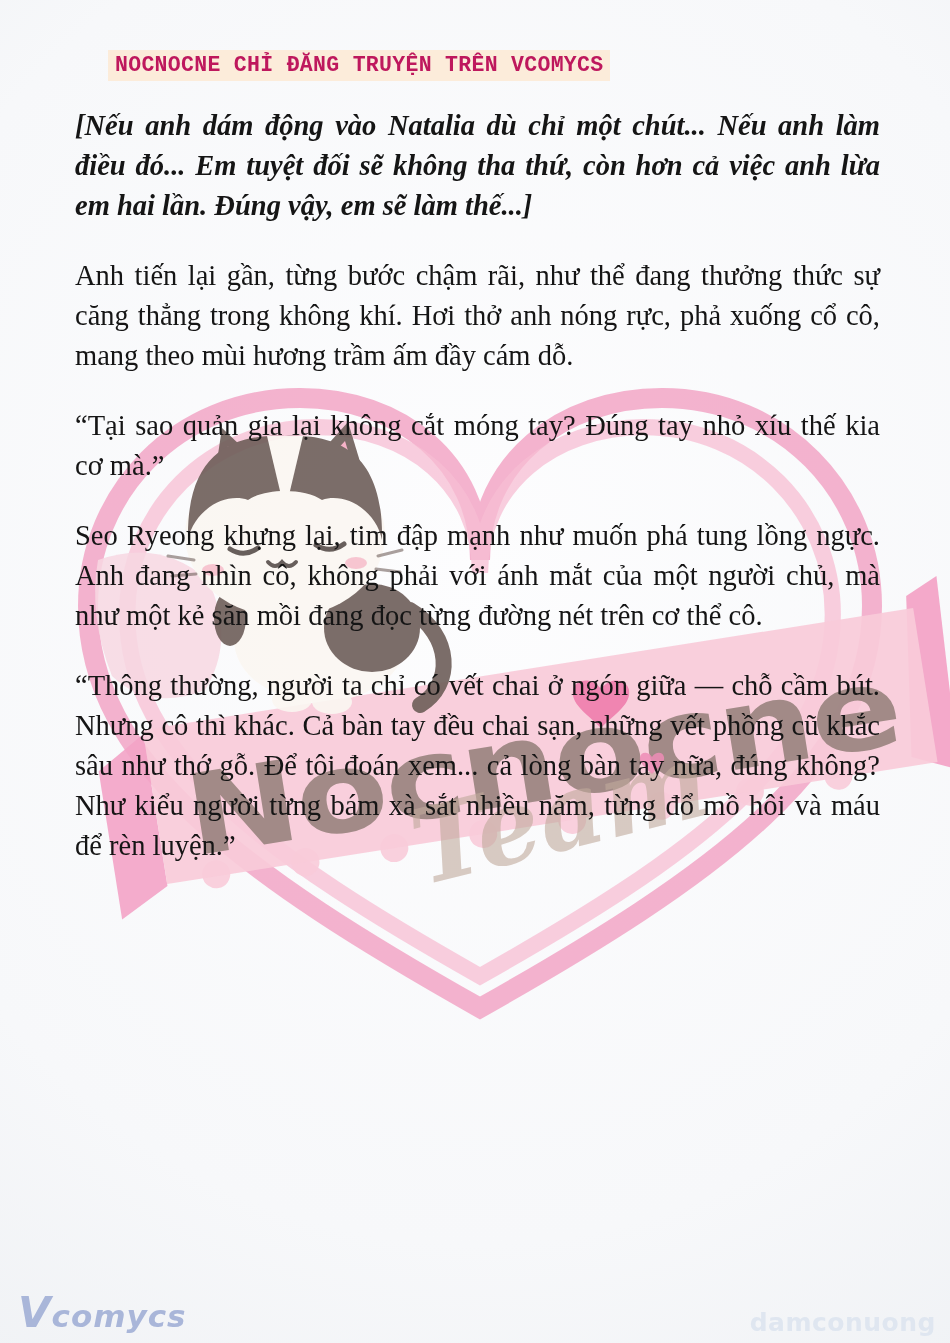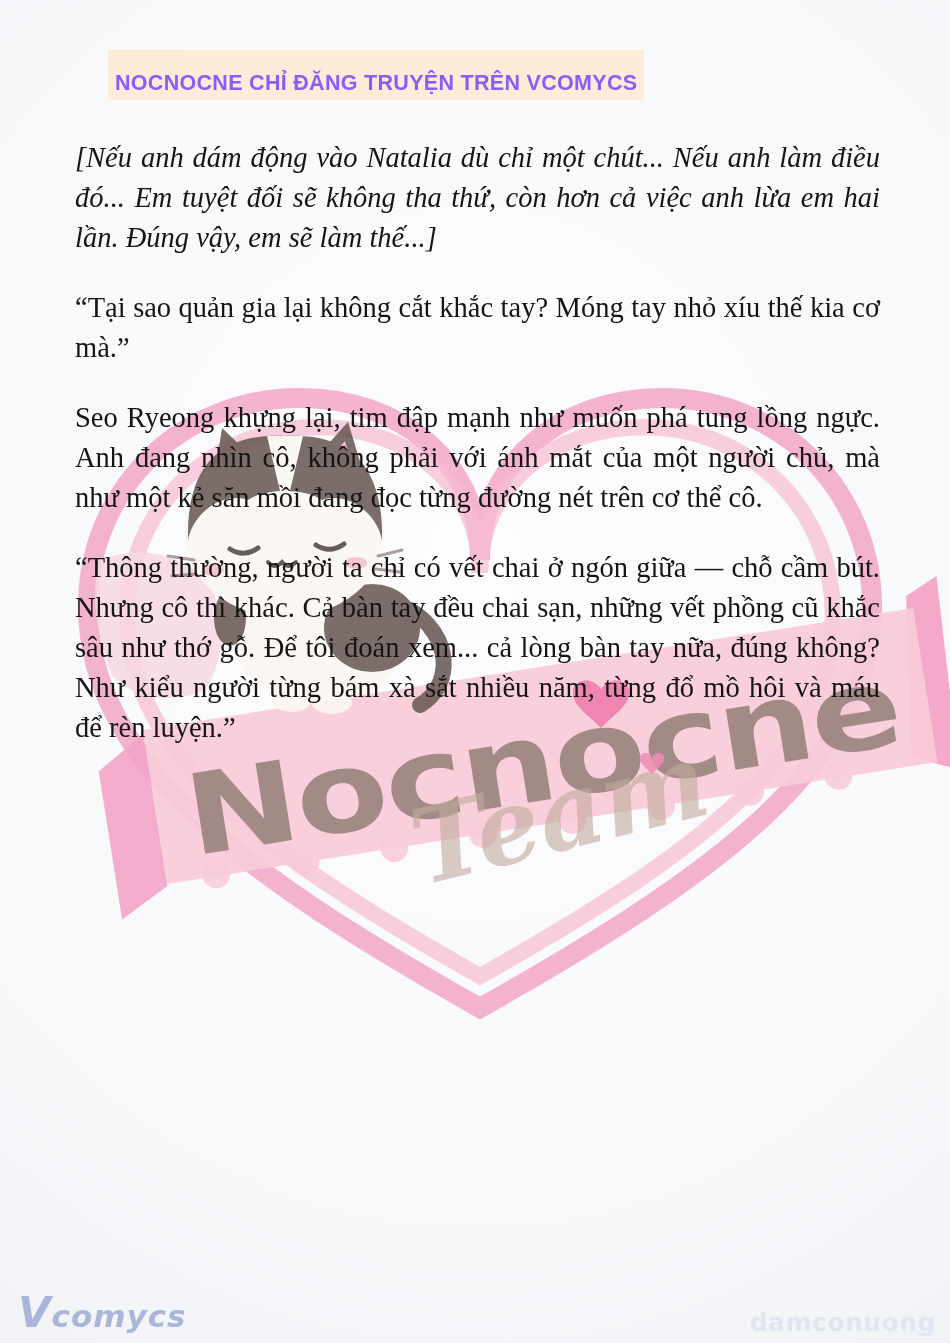--- a/index.html
+++ b/index.html
@@ -12,30 +12,30 @@
   .wm-brand {
     font-family:"DejaVu Sans", sans-serif; font-weight:800; font-size:112px;
     fill:#8d7a73; opacity:.8; letter-spacing:-2px;
   }
   .wm-team {
     font-family:"DejaVu Serif", serif; font-style:italic; font-weight:700;
     font-size:104px; fill:#c0aa9c; opacity:.6;
   }
   .header { position:absolute; left:108px; top:50px; z-index:2; }
   .notice {
-    display:inline-block; background:#fcecda; color:#8b5cf6;
-    font-weight:700; font-size:21.5px; letter-spacing:.3px; padding:21px 7px 4px;
-    font-family:Liberation Sans, sans-serif;
+    display:inline-block; background:#fcecda; color:#be185d;
+    font-weight:700; font-size:21.5px; letter-spacing:.3px; padding:3px 7px 4px;
+    font-family:Liberation Mono, monospace;
   }
   .content {
     position:absolute; left:75px; right:70px; top:106px; z-index:2;
     text-align:justify; hyphens:none;
   }
   .para { margin:0 0 30px 0; font-size:28.5px; line-height:40px; }
-  .para.lead { font-weight:400; font-style:italic;margin-top:32px; }
+  .para.lead { font-weight:700; font-style:italic; }
   .logo {
     position:absolute; left:18px; bottom:6px; z-index:2;
     font-family:"DejaVu Sans", sans-serif; font-style:italic; font-weight:700;
     font-size:31px; color:#a9b6d9; letter-spacing:1px;
   }
   .logo::first-letter { font-size:42px; }
   .credit {
     position:absolute; right:14px; bottom:6px; z-index:2;
     font-family:"DejaVu Sans", sans-serif; font-weight:600; font-size:25px;
     color:#dfe6f0; letter-spacing:.5px;
@@ -100,21 +100,22 @@
       <path d="M652 774 C645 767 639 763 640 757 C641 752 648 751 652 757 C656 751 663 752 664 757 C665 763 659 767 652 774 Z" fill="#ef8cb6" opacity="0.85"></path>
     </g>
   </svg>
 
   <div class="header">
     <span class="notice">NOCNOCNE CHỈ ĐĂNG TRUYỆN TRÊN VCOMYCS</span>
   </div>
 
   <div class="content">
     <p class="para lead">[Nếu anh dám động vào Natalia dù chỉ một chút... Nếu anh làm điều đó... Em tuyệt đối sẽ không tha thứ, còn hơn cả việc anh lừa em hai lần. Đúng vậy, em sẽ làm thế...]</p>
-    <p class="para">“Tại sao quản gia lại không cắt khắc tay? Móng tay nhỏ xíu thế kia cơ mà.”</p>
+    <p class="para">Anh tiến lại gần, từng bước chậm rãi, như thể đang thưởng thức sự căng thẳng trong không khí. Hơi thở anh nóng rực, phả xuống cổ cô, mang theo mùi hương trầm ấm đầy cám dỗ.</p>
+    <p class="para">“Tại sao quản gia lại không cắt móng tay? Đúng tay nhỏ xíu thế kia cơ mà.”</p>
     <p class="para">Seo Ryeong khựng lại, tim đập mạnh như muốn phá tung lồng ngực. Anh đang nhìn cô, không phải với ánh mắt của một người chủ, mà như một kẻ săn mồi đang đọc từng đường nét trên cơ thể cô.</p>
     <p class="para">“Thông thường, người ta chỉ có vết chai ở ngón giữa — chỗ cầm bút. Nhưng cô thì khác. Cả bàn tay đều chai sạn, những vết phồng cũ khắc sâu như thớ gỗ. Để tôi đoán xem... cả lòng bàn tay nữa, đúng không? Như kiểu người từng bám xà sắt nhiều năm, từng đổ mồ hôi và máu để rèn luyện.”</p>
   </div>
 
   <div class="logo">Vcomycs</div>
   <div class="credit">damconuong</div>
 
 </div>
 
 </body></html>

